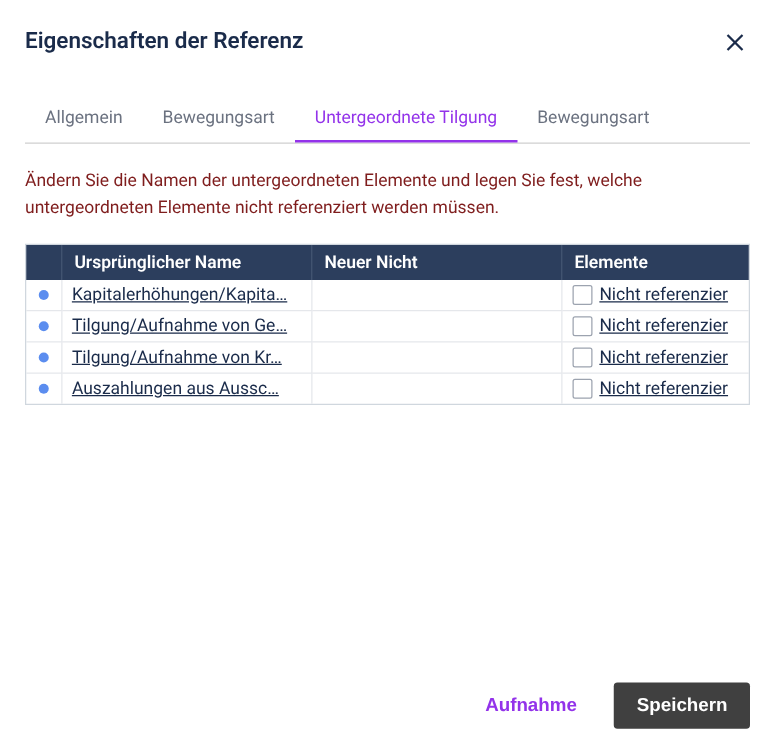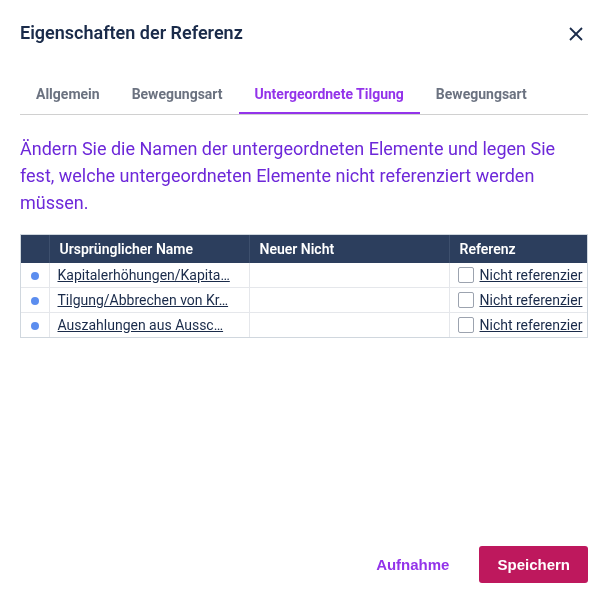--- a/index.html
+++ b/index.html
@@ -10,21 +10,21 @@
     body {
       font-family: -apple-system, BlinkMacSystemFont, 'Segoe UI', Roboto, Helvetica, Arial, sans-serif;
       font-size: 14px;
       color: #333;
       width: 612px;
       height: 603px;
       background: #fff;
       position: relative;
     }
     .dialog {
-      padding: 22px 24px 20px 20px;
+      padding: 22px 12px 20px 20px;
       height: 100%;
       display: flex;
       flex-direction: column;
     }
     .dialog-header {
       display: flex;
       justify-content: space-between;
       align-items: flex-start;
       margin-bottom: 30px;
     }
@@ -50,31 +50,30 @@
       display: flex;
       border-bottom: 1px solid #d0d0d0;
       margin-bottom: 20px;
     }
     .tab {
       padding: 10px 16px;
       color: #6b7280;
       cursor: pointer;
       font-size: 14px;
       border-bottom: 2px solid transparent;
-      font-weight: bold;
     }
     .tab.active {
       color: #9333ea;
       border-bottom: 2px solid #9333ea;
     }
     .description {
-      color: #6d28d9;
+      color: #7f1d1d;
       line-height: 1.5;
       margin-bottom: 18px;
-      font-size: 18px;
+      font-size: 14px;
     }
     .table-container {
       border: 1px solid #d0d7de;
     }
     .table {
       width: 100%;
       border-collapse: collapse;
     }
     .table thead th {
       background: #2c3e5d;
@@ -154,21 +153,21 @@
       font-weight: 600;
       border: none;
       cursor: pointer;
       border-radius: 3px;
     }
     .btn-cancel {
       background: transparent;
       color: #9333ea;
     }
     .btn-save {
-      background: #be185d;
+      background: #404040;
       color: #fff;
     }
   </style>
 </head>
 <body>
 
 <div class="dialog">
   <div class="dialog-header">
     <div class="dialog-title">Eigenschaften der Referenz</div>
     <div class="close-btn">
@@ -188,38 +187,49 @@
 
   <div class="description">Ändern Sie die Namen der untergeordneten Elemente und legen Sie fest, welche untergeordneten Elemente nicht referenziert werden müssen.</div>
 
   <div class="table-container">
     <table class="table">
       <thead>
         <tr>
           <th class="col-bullet"></th>
           <th class="col-name">Ursprünglicher Name</th>
           <th class="col-newname">Neuer Nicht</th>
-          <th>Referenz</th>
+          <th>Elemente</th>
         </tr>
       </thead>
       <tbody>
         <tr>
           <td class="bullet-cell"><span class="bullet"></span></td>
           <td>Kapitalerhöhungen/Kapita…</td>
           <td></td>
           <td>
             <div class="checkbox-cell">
               <span class="checkbox"></span>
               <span>Nicht referenzier</span>
             </div>
           </td>
         </tr>
         <tr>
           <td class="bullet-cell"><span class="bullet"></span></td>
-          <td>Tilgung/Abbrechen von Kr…</td>
+          <td>Tilgung/Aufnahme von Ge…</td>
+          <td></td>
+          <td>
+            <div class="checkbox-cell">
+              <span class="checkbox"></span>
+              <span>Nicht referenzier</span>
+            </div>
+          </td>
+        </tr>
+        <tr>
+          <td class="bullet-cell"><span class="bullet"></span></td>
+          <td>Tilgung/Aufnahme von Kr…</td>
           <td></td>
           <td>
             <div class="checkbox-cell">
               <span class="checkbox"></span>
               <span>Nicht referenzier</span>
             </div>
           </td>
         </tr>
         <tr>
           <td class="bullet-cell"><span class="bullet"></span></td>

